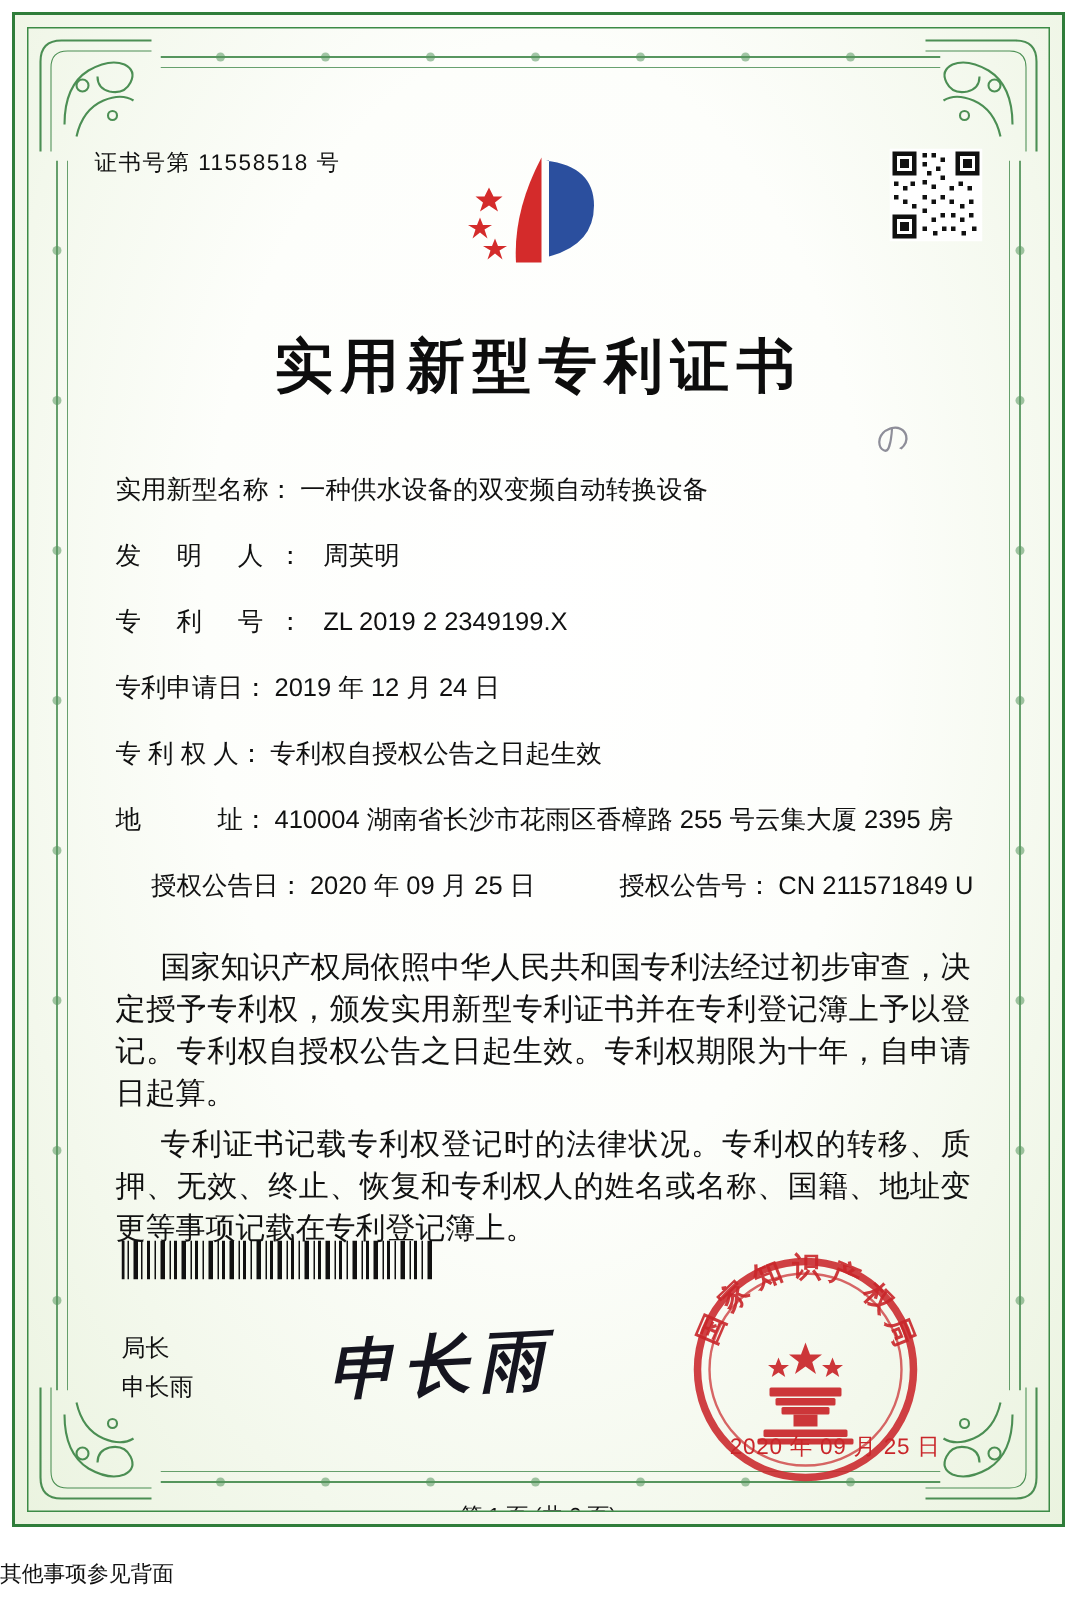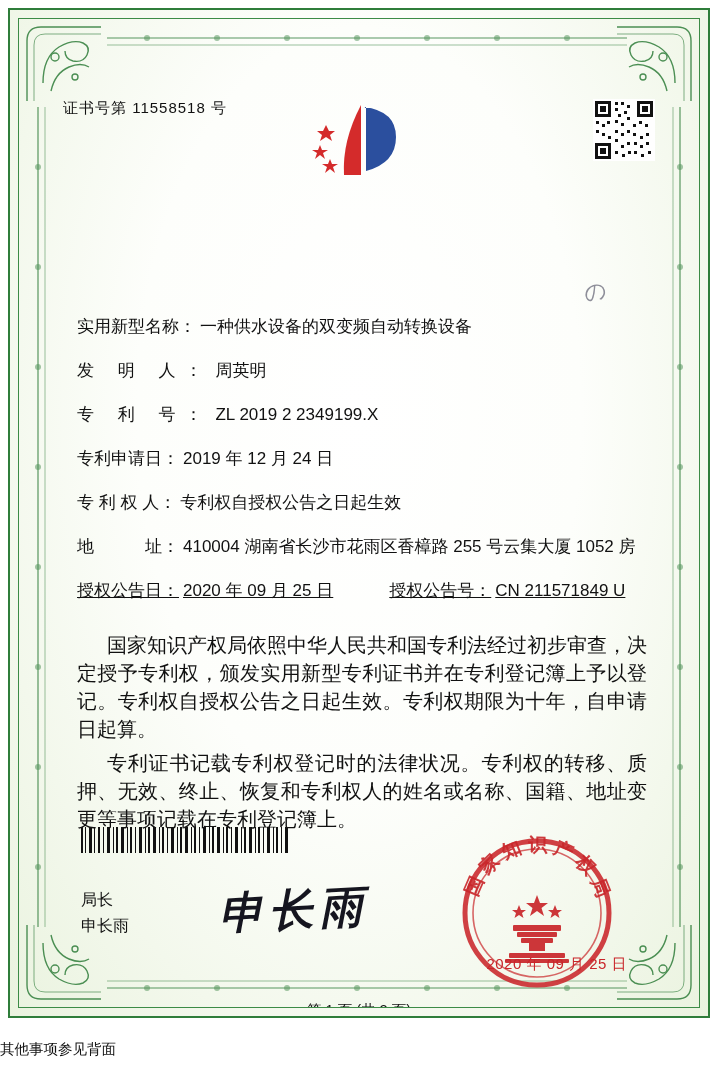--- a/index.html
+++ b/index.html
@@ -142,22 +142,21 @@
   }
   .field-label {
     white-space: nowrap;
   }
   .field-label.sp1 { letter-spacing: 0px; }
   .field-label.sp2 { letter-spacing: 9.5px; }
   .field-value {
     margin-left: 4px;
   }
   .field-row.dual {
-    justify-content: flex-start;
-    text-decoration: underline;
+    justify-content: flex-end;
   }
   .field-row .second {
     margin-left: 56px;
     display: flex;
     align-items: baseline;
   }
 
   
   .paras {
     position: absolute;
@@ -412,20 +411,21 @@
           <rect x="35" y="52" width="3" height="3"></rect>
         <rect x="41" y="43" width="3" height="3"></rect>
           <rect x="47" y="46" width="3" height="3"></rect>
           <rect x="53" y="43" width="3" height="3"></rect>
         <rect x="41" y="52" width="3" height="3"></rect>
           <rect x="48" y="55" width="3" height="3"></rect>
           <rect x="55" y="52" width="3" height="3"></rect>
       </g>
     </svg>
 
+    <div class="title">实用新型专利证书</div>
 
     <div class="handwrite-mark">の</div>
 
     <div class="fields">
       <div class="field-row">
         <span class="field-label sp1">实用新型名称：</span>
         <span class="field-value">一种供水设备的双变频自动转换设备</span>
       </div>
       <div class="field-row">
         <span class="field-label sp2">发 明 人：</span>
@@ -438,21 +438,21 @@
       <div class="field-row">
         <span class="field-label sp1">专利申请日：</span>
         <span class="field-value">2019 年 12 月 24 日</span>
       </div>
       <div class="field-row">
         <span class="field-label sp1">专 利 权 人：</span>
         <span class="field-value">专利权自授权公告之日起生效</span>
       </div>
       <div class="field-row">
         <span class="field-label sp1">地　　　址：</span>
-        <span class="field-value">410004 湖南省长沙市花雨区香樟路 255 号云集大厦 1052 房</span>
+        <span class="field-value">410004 湖南省长沙市花雨区香樟路 255 号云集大厦 2395 房</span>
       </div>
       <div class="field-row dual">
         <span class="field-label sp1">授权公告日：</span>
         <span class="field-value">2020 年 09 月 25 日</span>
         <span class="second">
           <span class="field-label sp1">授权公告号：</span>
           <span class="field-value">CN 211571849 U</span>
         </span>
       </div>
     </div>

